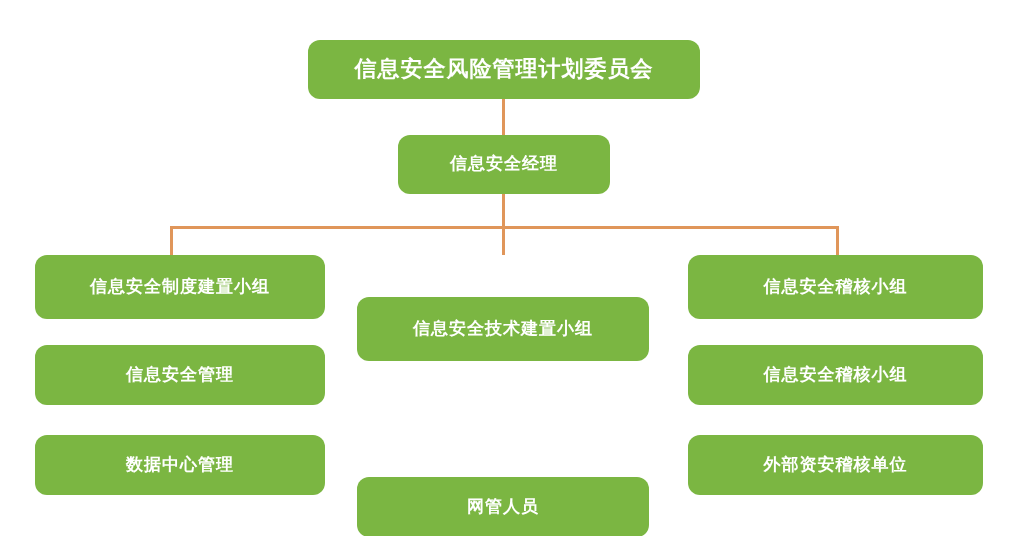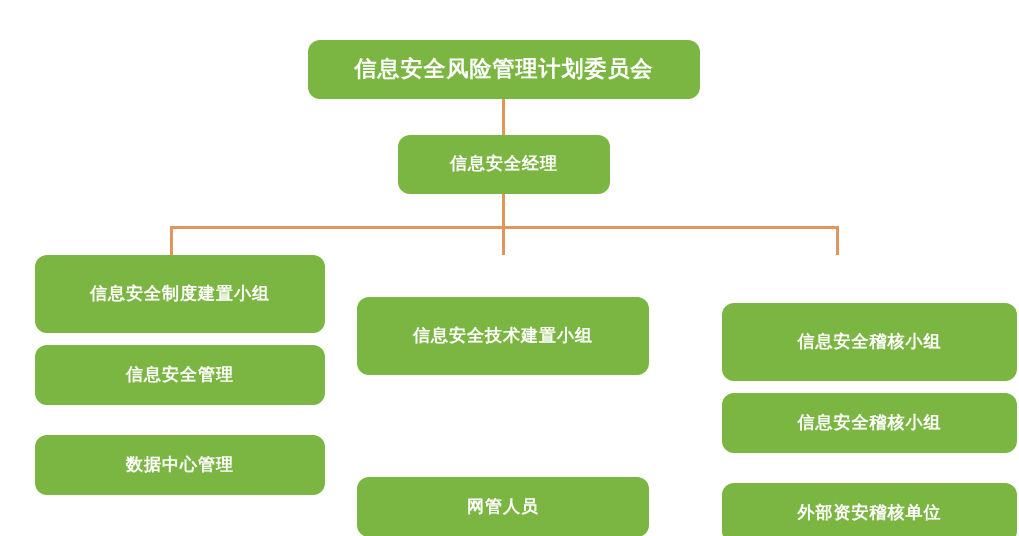--- a/index.html
+++ b/index.html
@@ -43,22 +43,22 @@
   
   .n-manager {left:398px; top:135px; width:212px; height:59px;}
   
   .c-stem    {left:502px; top:194px; width:3px;   height:61px;}
   .c-hbar    {left:170px; top:226px; width:669px; height:3px;}
   .c-dropl   {left:170px; top:226px; width:3px;   height:29px;}
   .c-dropr   {left:836px; top:226px; width:3px;   height:29px;}
   
   .col0{left:35px;  width:290px;}
   .col1{left:357px; width:292px;margin-top:42px;}
-  .col2{left:722px; width:295px;margin-top:48px;}
-  .row-head{top:255px; height:78px;}
+  .col2{left:688px; width:295px;}
+  .row-head{top:255px; height:64px;}
   .row-m0  {top:345px; height:60px;}
   .row-m1  {top:435px; height:60px;}
 </style>
 </head>
 <body>
 
 <div class="stage">
 
   <div class="node n-root">信息安全风险管理计划委员会</div>
 

